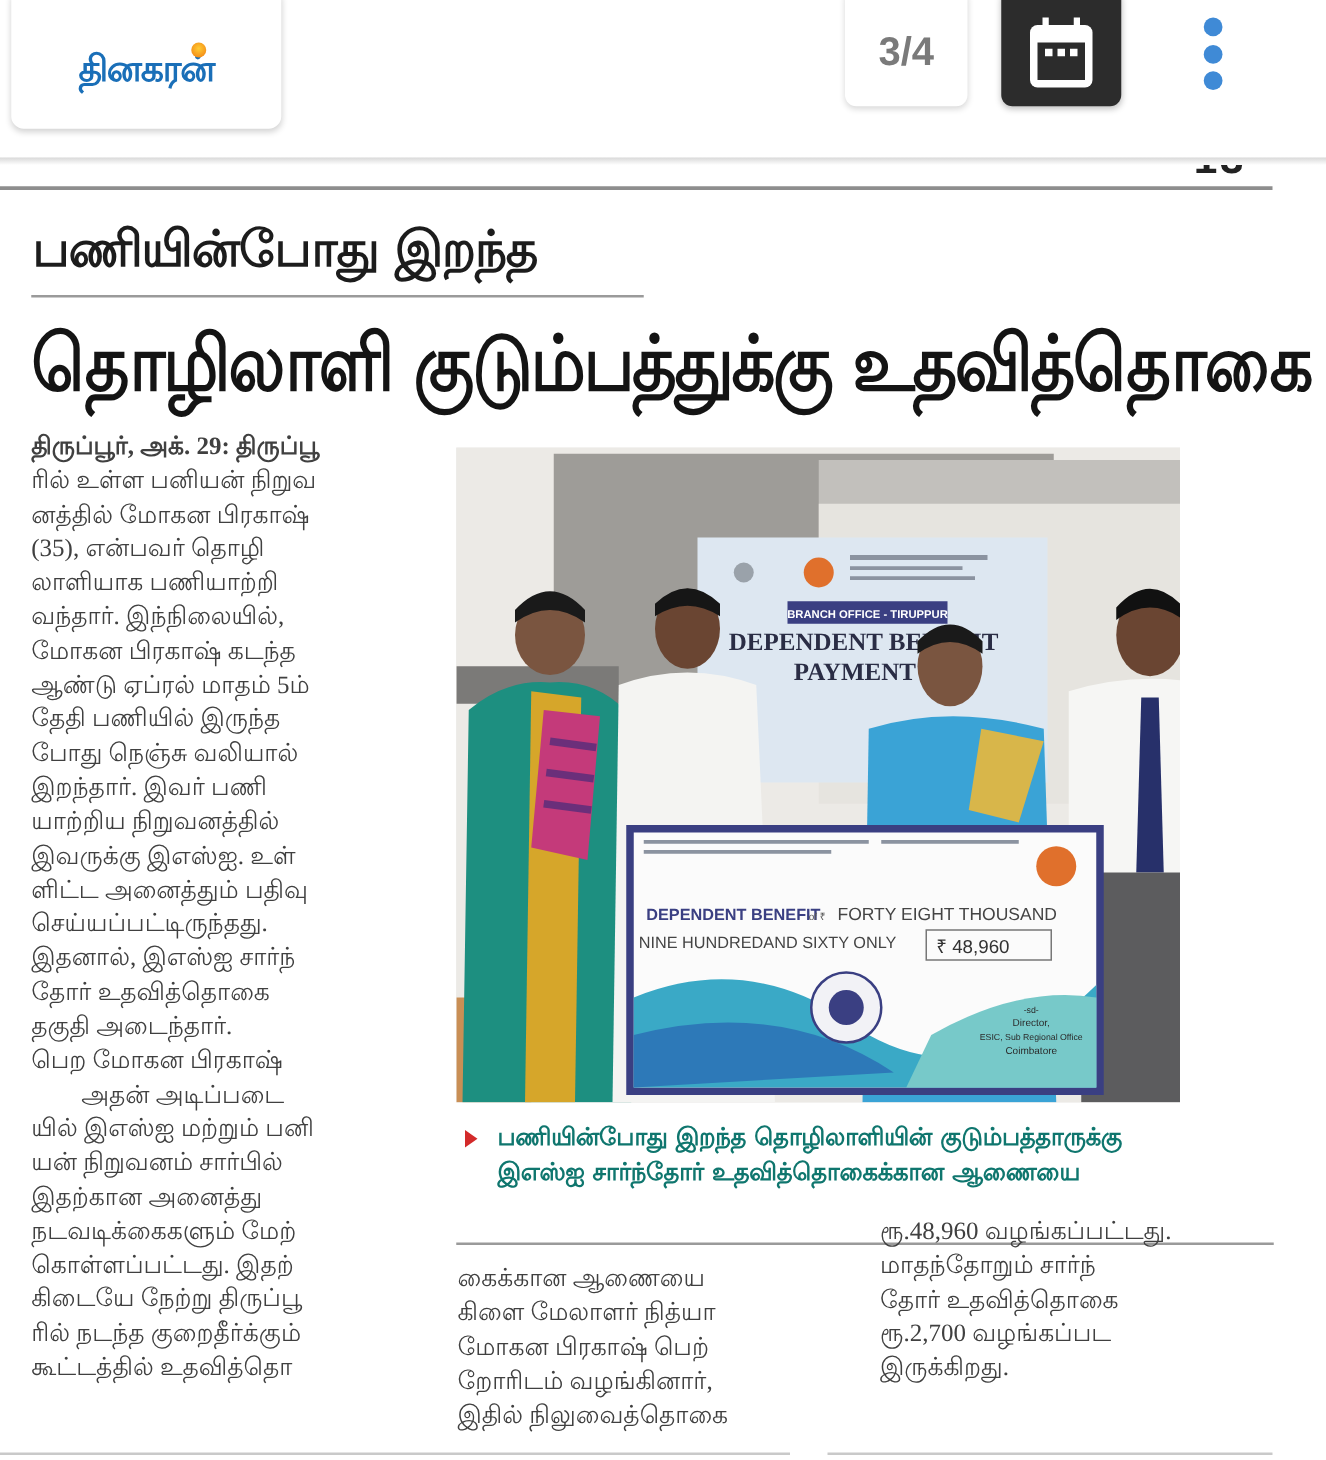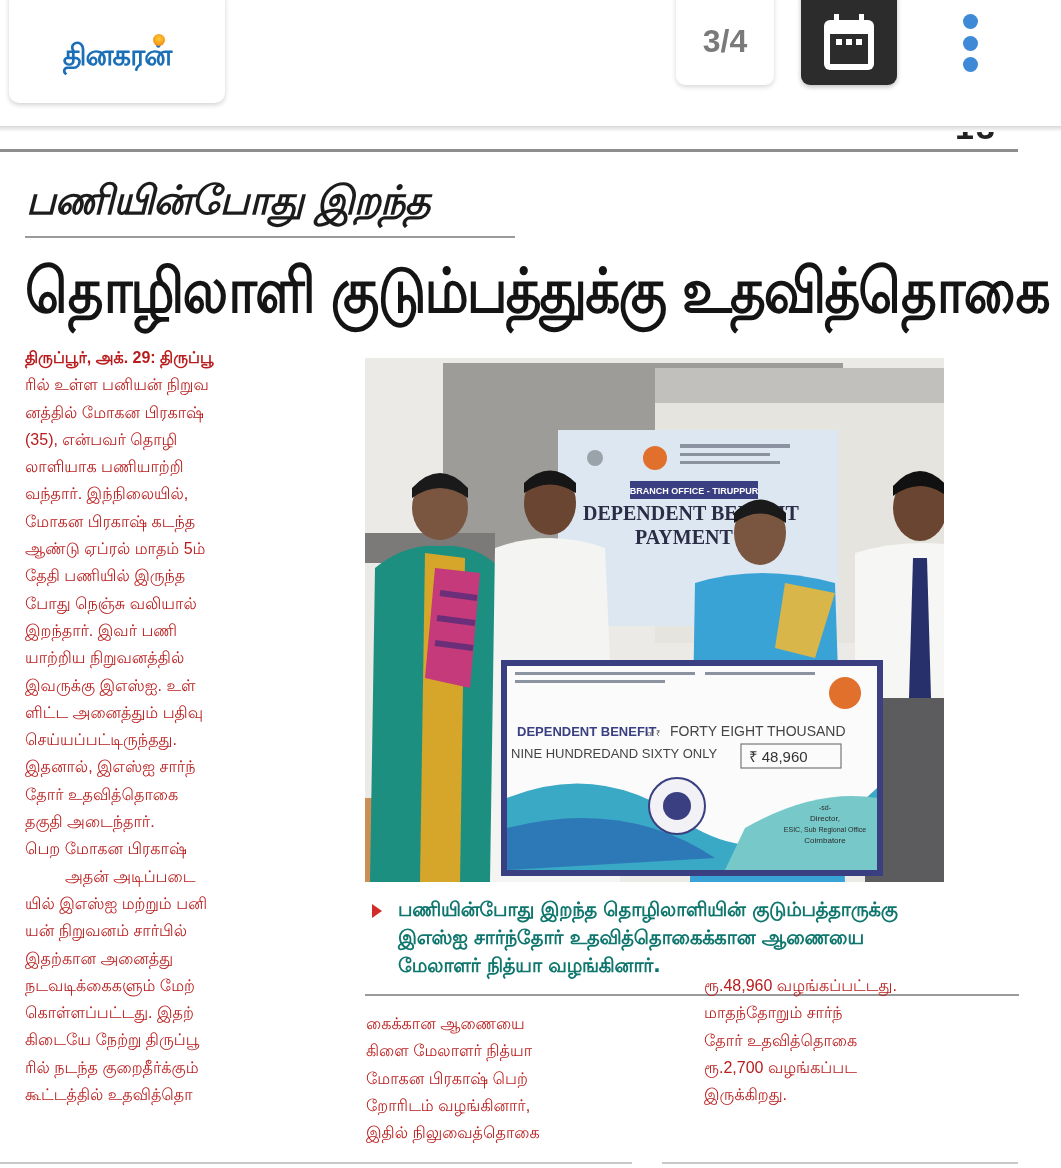--- a/index.html
+++ b/index.html
@@ -43,28 +43,28 @@
     background: linear-gradient(#d8d8d8, rgba(255,255,255,0)); }
 
   
   .clip { position: absolute; left: 0; top: 132px; width: 1061px; height: 1036px; background: #fff; }
   .page-num-fragment { position: absolute; left: 955px; top: 0px; width: 58px; height: 14px; overflow: hidden; }
   .page-num-fragment span { display: block; font-family: "Liberation Sans", sans-serif; font-weight: bold;
     font-size: 34px; line-height: 34px; margin-top: -22px; color: #222; letter-spacing: 2px; }
   .rule-top { position: absolute; left: 0; top: 17px; width: 1018px; height: 3px; background: #8e8e8e; }
 
   .kicker { position: absolute; left: 26px; top: 42px; font-family: "DejaVu Sans", sans-serif;
-    font-weight: bold; font-size: 40px; line-height: 52px; color: #1c1c1c; letter-spacing: -1px; font-style: italic; }
+    font-weight: bold; font-size: 40px; line-height: 52px; color: #1c1c1c; letter-spacing: -1px; }
   .kicker-rule { position: absolute; left: 25px; top: 104px; width: 490px; height: 2px; background: #9a9a9a; }
   .headline { position: absolute; left: 25px; top: 114px; font-family: "DejaVu Sans", sans-serif;
     font-weight: bold; font-size: 55px; line-height: 80px; color: #141414; letter-spacing: -2px;
     transform: scaleY(1.12); transform-origin: top left; white-space: nowrap; }
 
-  .col { position: absolute; font-family: Liberation Sans, sans-serif; font-size: 16px;
-    line-height: 27.3px; color: #b91c1c; white-space: nowrap; }
+  .col { position: absolute; font-family: Liberation Serif, serif; font-size: 20px;
+    line-height: 27.3px; color: #404040; white-space: nowrap; }
   .col.left { left: 25px; top: 212px; width: 318px; }
   .col .line { display: block; height: 27.3px; }
   .col .line.indent { padding-left: 40px; }
   .dateline { font-weight: bold; }
 
   
   .photo { position: absolute; left: 365px; top: 226px; width: 579px; height: 524px; overflow: hidden; background: #e9e8e6; }
   .photo svg { display: block; }
 
   .caption { position: absolute; left: 368px; top: 764px; width: 650px; }
@@ -225,21 +225,20 @@
       <text x="460" y="474" font-family="Liberation Sans, sans-serif" font-size="7" fill="#2b2b2b" text-anchor="middle">ESIC, Sub Regional Office</text>
       <text x="460" y="485" font-family="Liberation Sans, sans-serif" font-size="8" fill="#2b2b2b" text-anchor="middle">Coimbatore</text>
     </svg>
   </div>
 
   <div class="caption">
     <span class="caption-arrow"></span>
     <div class="caption-text">
       <div>பணியின்போது இறந்த தொழிலாளியின் குடும்பத்தாருக்கு</div>
       <div>இஎஸ்ஐ சார்ந்தோர் உதவித்தொகைக்கான ஆணையை</div>
-      <div>மேலாளர் நித்யா வழங்கினார்.</div>
     </div>
   </div>
   <div class="caption-rule"></div>
 
   <div class="col mid">
     <span class="line">கைக்கான ஆணையை</span>
     <span class="line">கிளை மேலாளர் நித்யா</span>
     <span class="line">மோகன பிரகாஷ் பெற்</span>
     <span class="line">றோரிடம் வழங்கினார்,</span>
     <span class="line">இதில் நிலுவைத்தொகை</span>

